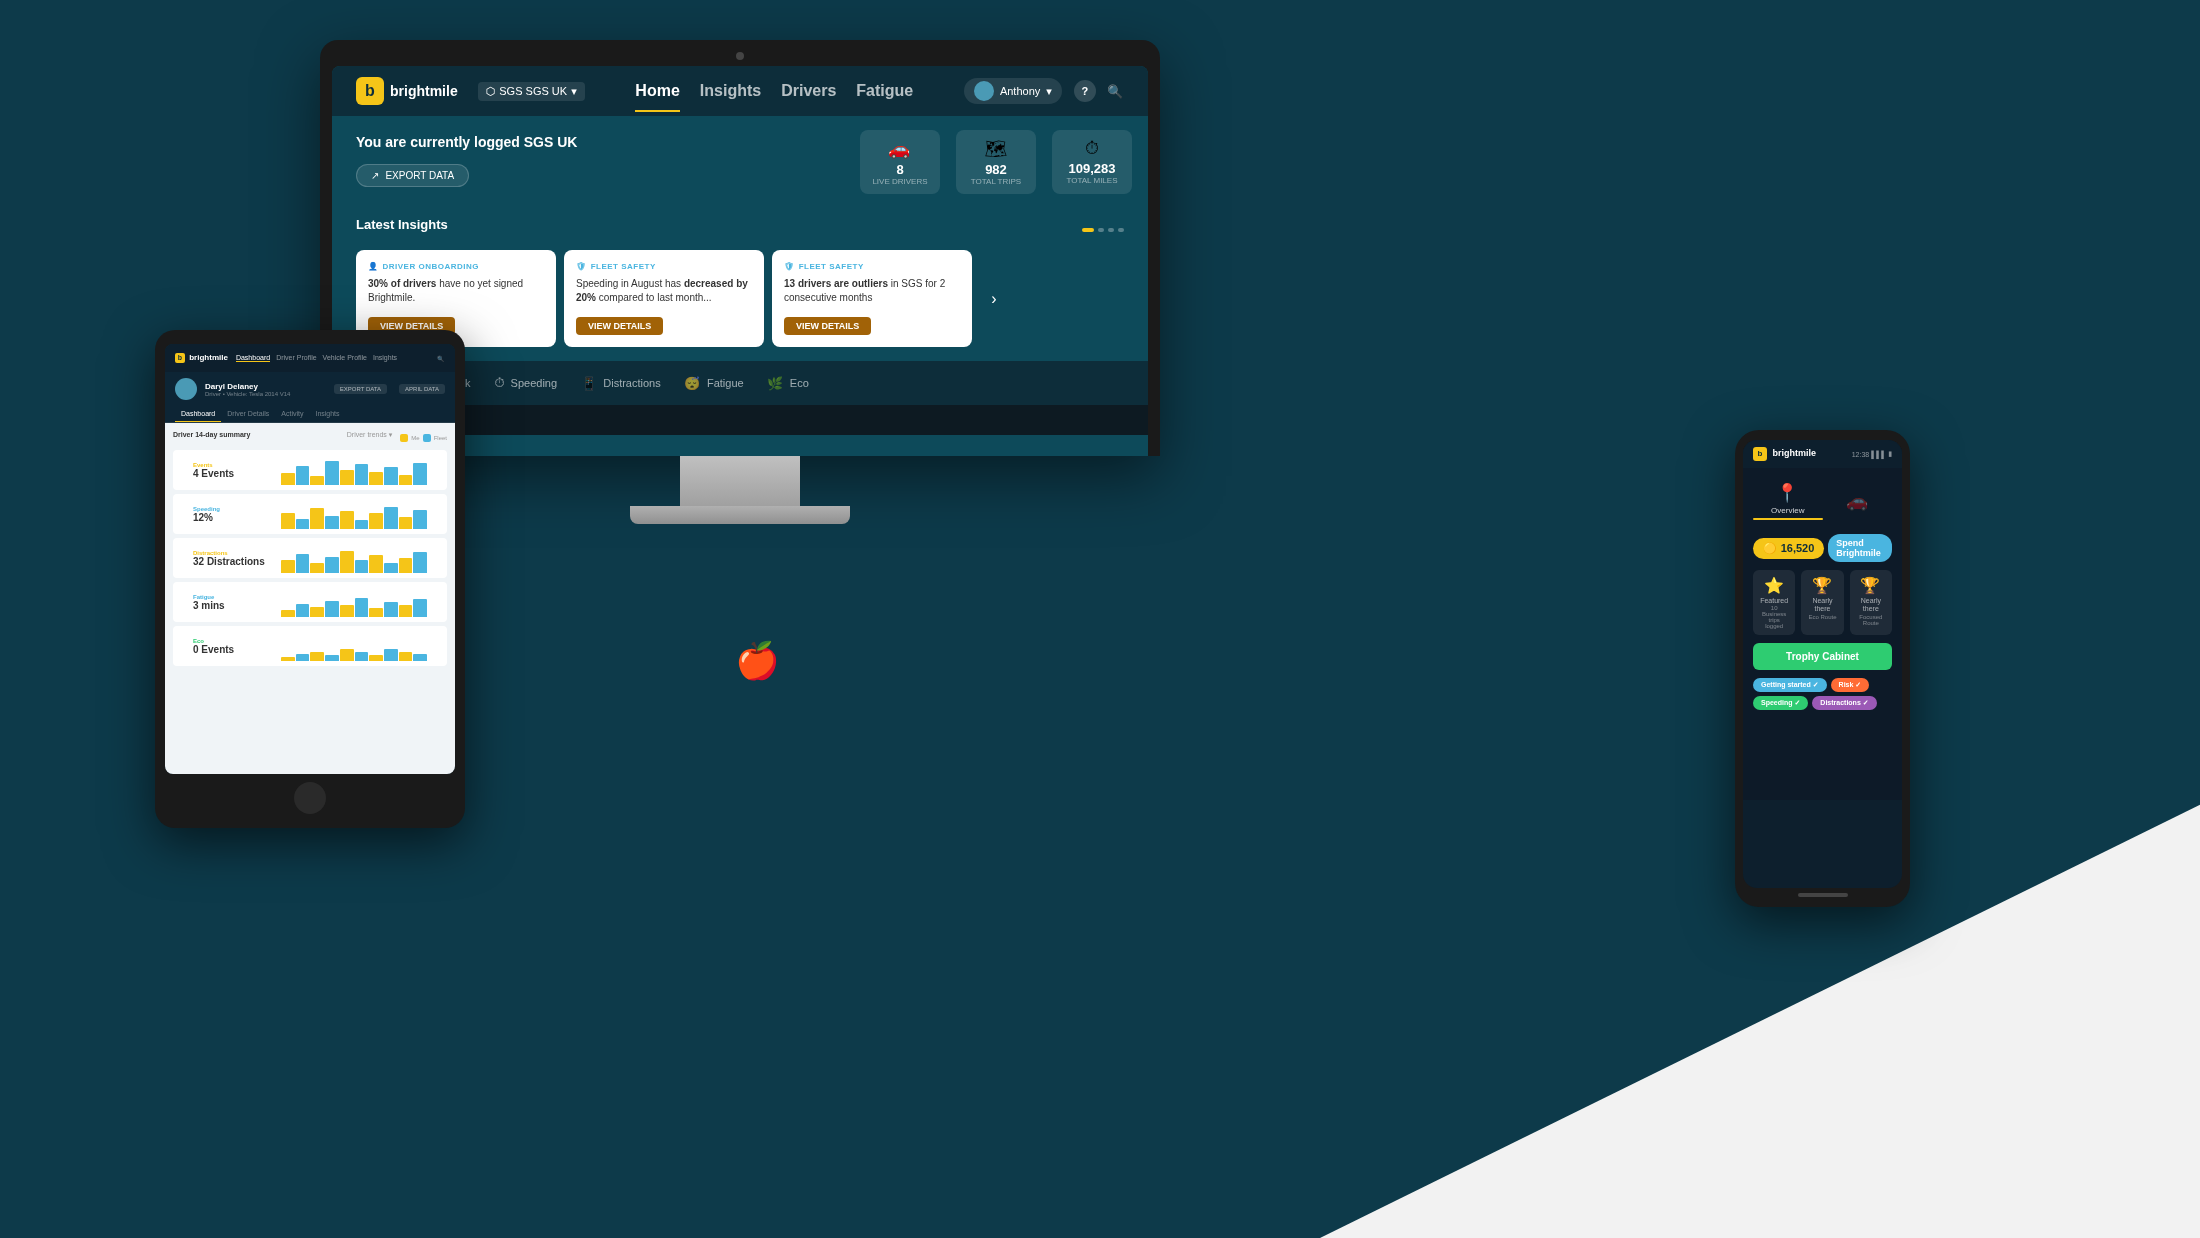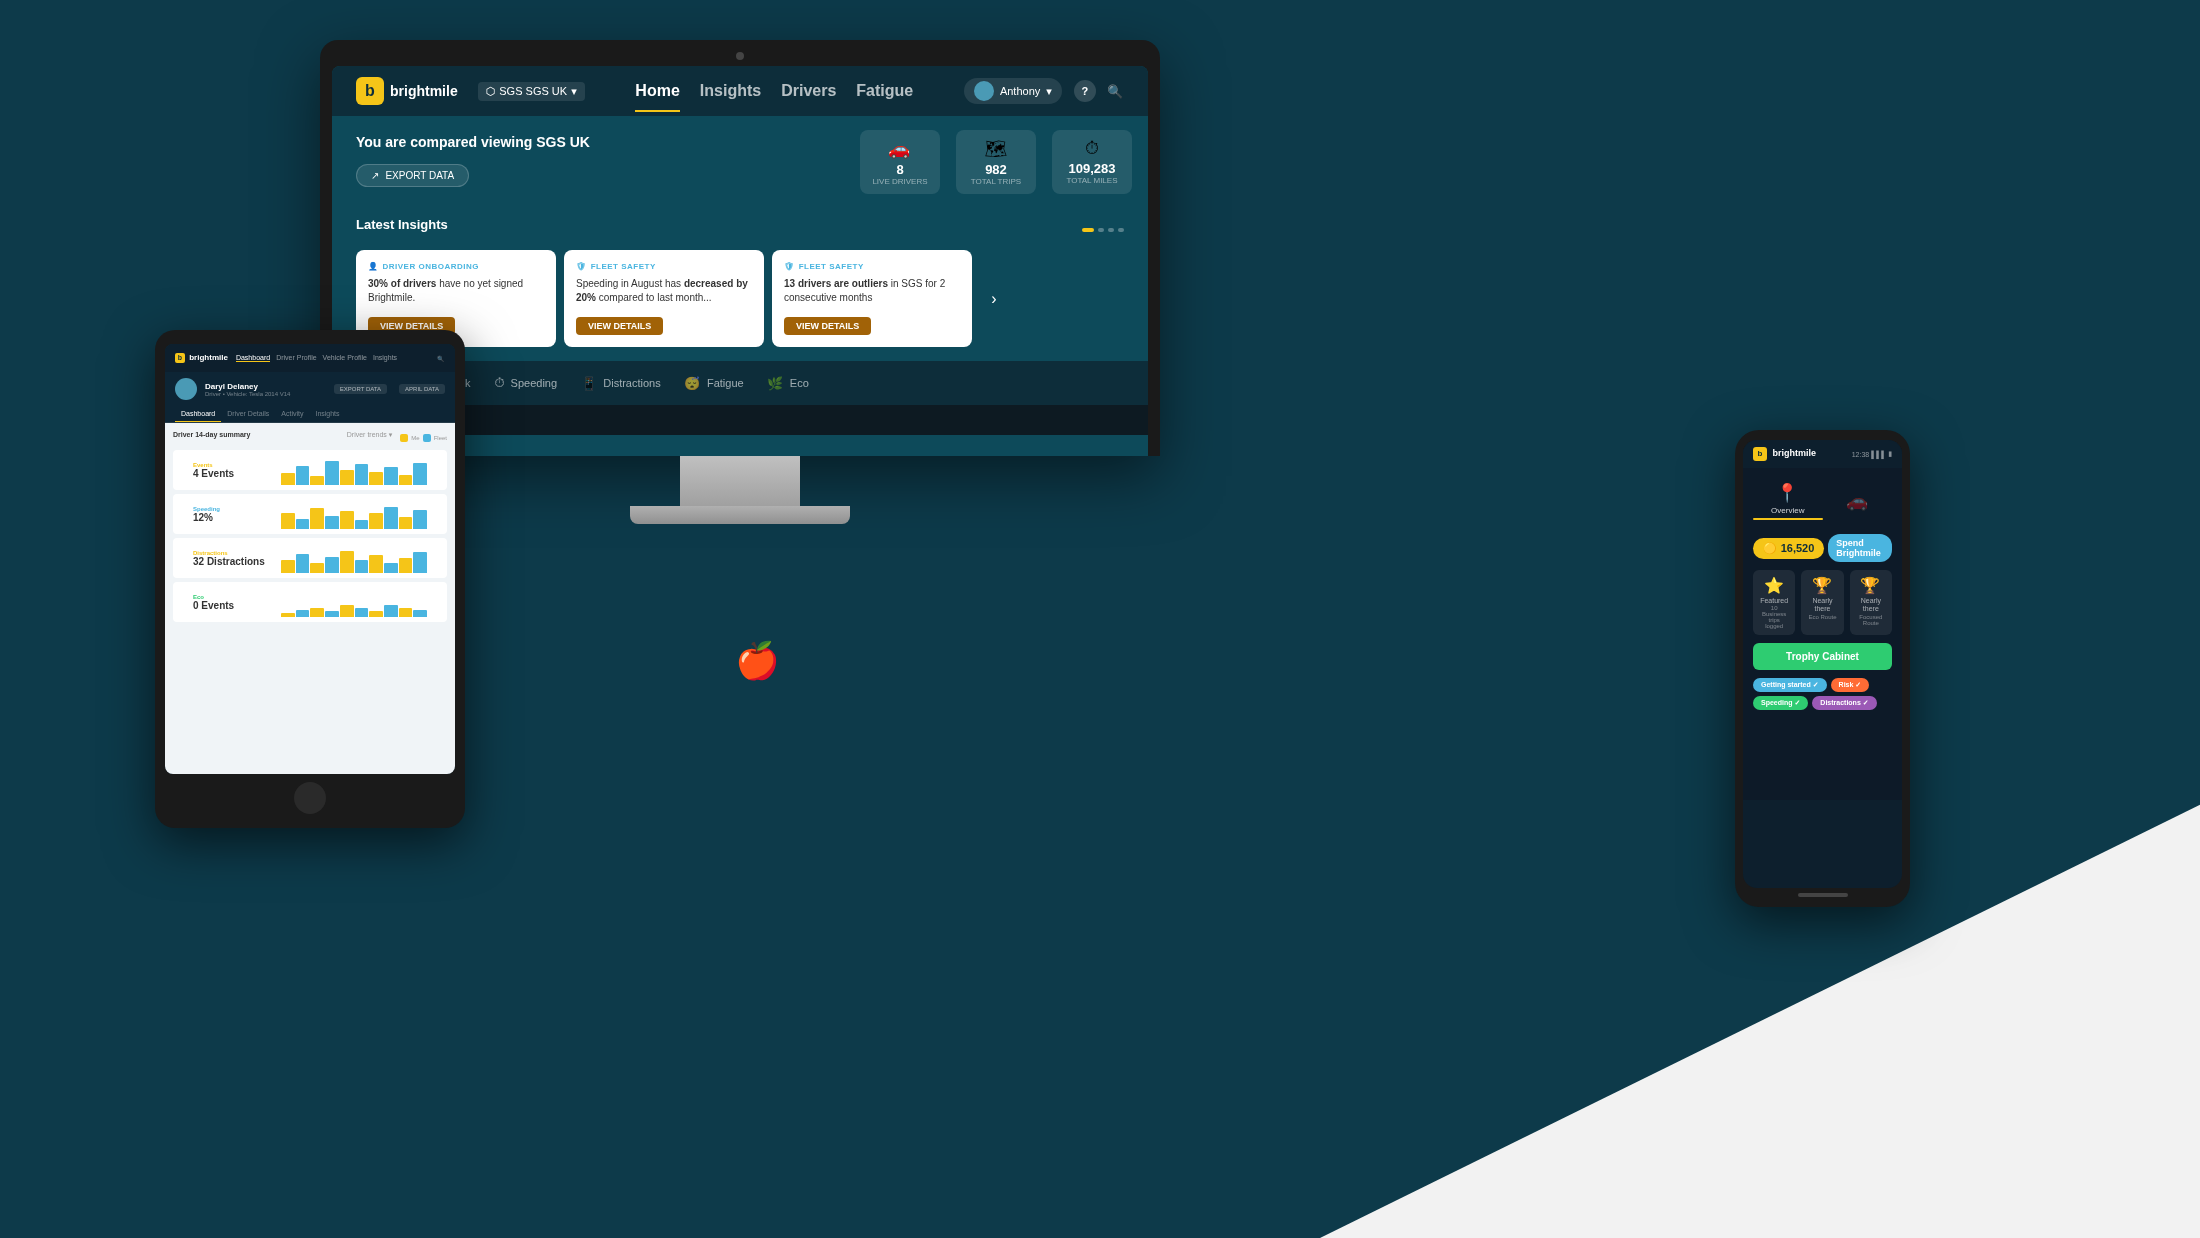--- a/index.html
+++ b/index.html
@@ -613,21 +613,21 @@
               <div class="user-avatar"></div>
               <span>Anthony</span>
               <span>▾</span>
             </div>
             <div class="help-btn">?</div>
             <div class="search-icon">🔍</div>
           </div>
         </div>
 
         <div class="app-header-area">
-          <div class="viewing-text">You are compared viewing SGS UK</div>
+          <div class="viewing-text">You are currently logged SGS UK</div>
           <div class="export-btn">
             <span>↗</span>
             <span>EXPORT DATA</span>
           </div>
 
           
           <div class="stats-container">
             <div class="stat-card">
               <div class="stat-icon">🚗</div>
               <div class="stat-num">8</div>
@@ -835,20 +835,38 @@
             <div class="t-mini-bar" style="height:55%;background:#4ab5e0;"></div>
             <div class="t-mini-bar" style="height:75%;background:#f5c518;"></div>
             <div class="t-mini-bar" style="height:45%;background:#4ab5e0;"></div>
             <div class="t-mini-bar" style="height:60%;background:#f5c518;"></div>
             <div class="t-mini-bar" style="height:35%;background:#4ab5e0;"></div>
             <div class="t-mini-bar" style="height:50%;background:#f5c518;"></div>
             <div class="t-mini-bar" style="height:70%;background:#4ab5e0;"></div>
           </div>
         </div>
 
+        <div class="t-block">
+          <div class="t-block-left">
+            <div class="t-block-metric-label" style="color:#4ab5e0;">Fatigue</div>
+            <div class="t-block-value">3 mins</div>
+          </div>
+          <div class="t-block-chart">
+            <div class="t-mini-bar" style="height:25%;background:#f5c518;"></div>
+            <div class="t-mini-bar" style="height:45%;background:#4ab5e0;"></div>
+            <div class="t-mini-bar" style="height:35%;background:#f5c518;"></div>
+            <div class="t-mini-bar" style="height:55%;background:#4ab5e0;"></div>
+            <div class="t-mini-bar" style="height:40%;background:#f5c518;"></div>
+            <div class="t-mini-bar" style="height:65%;background:#4ab5e0;"></div>
+            <div class="t-mini-bar" style="height:30%;background:#f5c518;"></div>
+            <div class="t-mini-bar" style="height:50%;background:#4ab5e0;"></div>
+            <div class="t-mini-bar" style="height:40%;background:#f5c518;"></div>
+            <div class="t-mini-bar" style="height:60%;background:#4ab5e0;"></div>
+          </div>
+        </div>
 
         <div class="t-block">
           <div class="t-block-left">
             <div class="t-block-metric-label" style="color:#2ecc71;">Eco</div>
             <div class="t-block-value">0 Events</div>
           </div>
           <div class="t-block-chart">
             <div class="t-mini-bar" style="height:15%;background:#f5c518;"></div>
             <div class="t-mini-bar" style="height:25%;background:#4ab5e0;"></div>
             <div class="t-mini-bar" style="height:30%;background:#f5c518;"></div>

